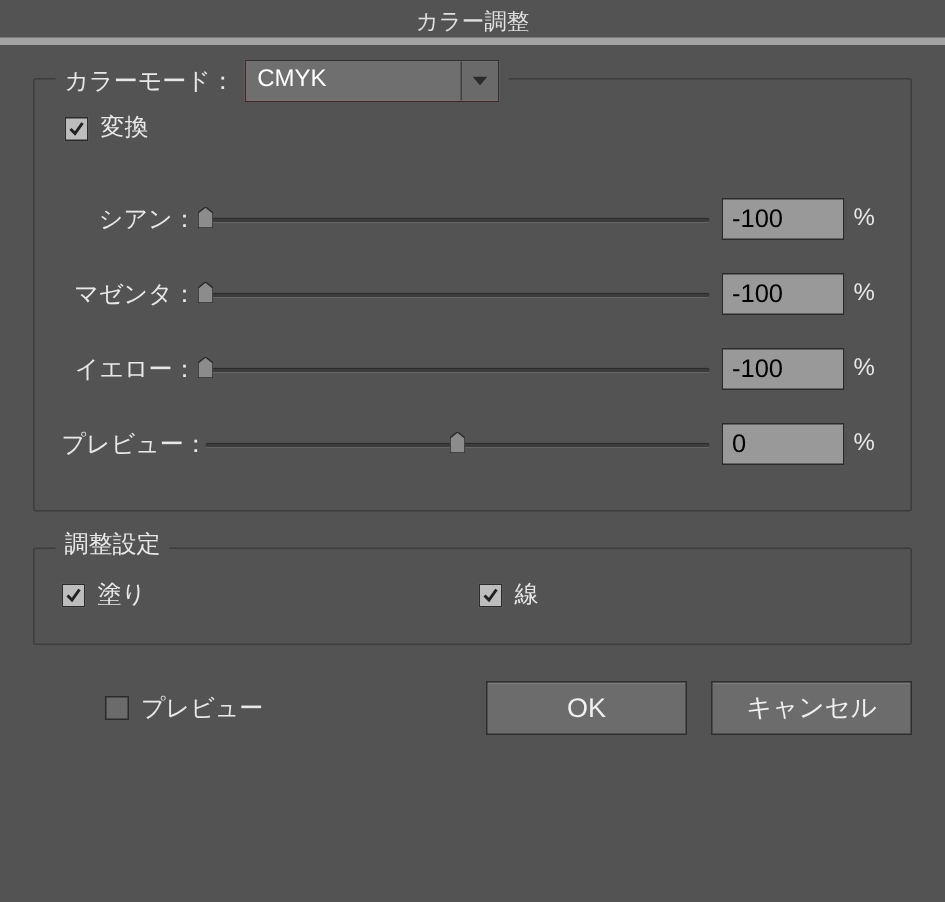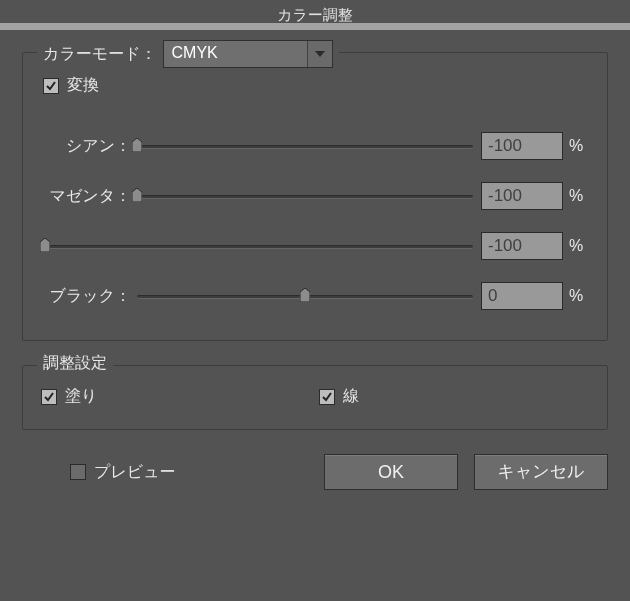--- a/index.html
+++ b/index.html
@@ -14,21 +14,21 @@
     color: #e8e8e8;
     overflow: hidden;
   }
   .titlebar {
     height: 30px;
     line-height: 30px;
     text-align: center;
     background: #535353;
     color: #e0e0e0;
     font-size: 15px;
-    border-bottom: 7px solid #a3a3a3;
+    border-bottom: 5px solid #a3a3a3;
   }
   .content {
     padding: 22px 22px 0 22px;
   }
   .groupbox {
     border: 1px solid #3d3d3d;
     border-radius: 2px;
     padding: 22px 18px 30px 18px;
     position: relative;
     margin-bottom: 24px;
@@ -125,21 +125,21 @@
     width: 10px;
     height: 14px;
     transform: translateX(-50%);
   }
   .slider-handle svg { display: block; }
   .value-input {
     width: 82px;
     height: 28px;
     background: #999;
     border: 1px solid #2a2a2a;
-    color: #404040;
+    color: #000000;
     padding: 3px 6px;
     font-size: 17px;
     line-height: 20px;
   }
   .unit {
     width: 26px;
     padding-left: 6px;
     color: #e8e8e8;
   }
 
@@ -234,34 +234,35 @@
           <svg width="10" height="14" viewBox="0 0 10 14">
               <polygon points="5,0 10,4 10,14 0,14 0,4" fill="#8c8c8c" stroke="#2b2b2b" stroke-width="1"></polygon>
             </svg>
         </div>
       </div>
       <div class="value-input">-100</div>
       <div class="unit">%</div>
     </div>
 
     <div class="slider-row">
+      <div class="slider-label">イエロー：</div>
       <div class="slider-track-wrap">
         <div class="slider-track"></div>
         <div class="slider-handle" style="left:0%">
           <svg width="10" height="14" viewBox="0 0 10 14">
               <polygon points="5,0 10,4 10,14 0,14 0,4" fill="#8c8c8c" stroke="#2b2b2b" stroke-width="1"></polygon>
             </svg>
         </div>
       </div>
       <div class="value-input">-100</div>
       <div class="unit">%</div>
     </div>
 
     <div class="slider-row">
-      <div class="slider-label">ブラック：</div>
+      <div class="slider-label">プレビュー：</div>
       <div class="slider-track-wrap">
         <div class="slider-track"></div>
         <div class="slider-handle" style="left:50%">
           <svg width="10" height="14" viewBox="0 0 10 14">
               <polygon points="5,0 10,4 10,14 0,14 0,4" fill="#8c8c8c" stroke="#2b2b2b" stroke-width="1"></polygon>
             </svg>
         </div>
       </div>
       <div class="value-input">0</div>
       <div class="unit">%</div>

